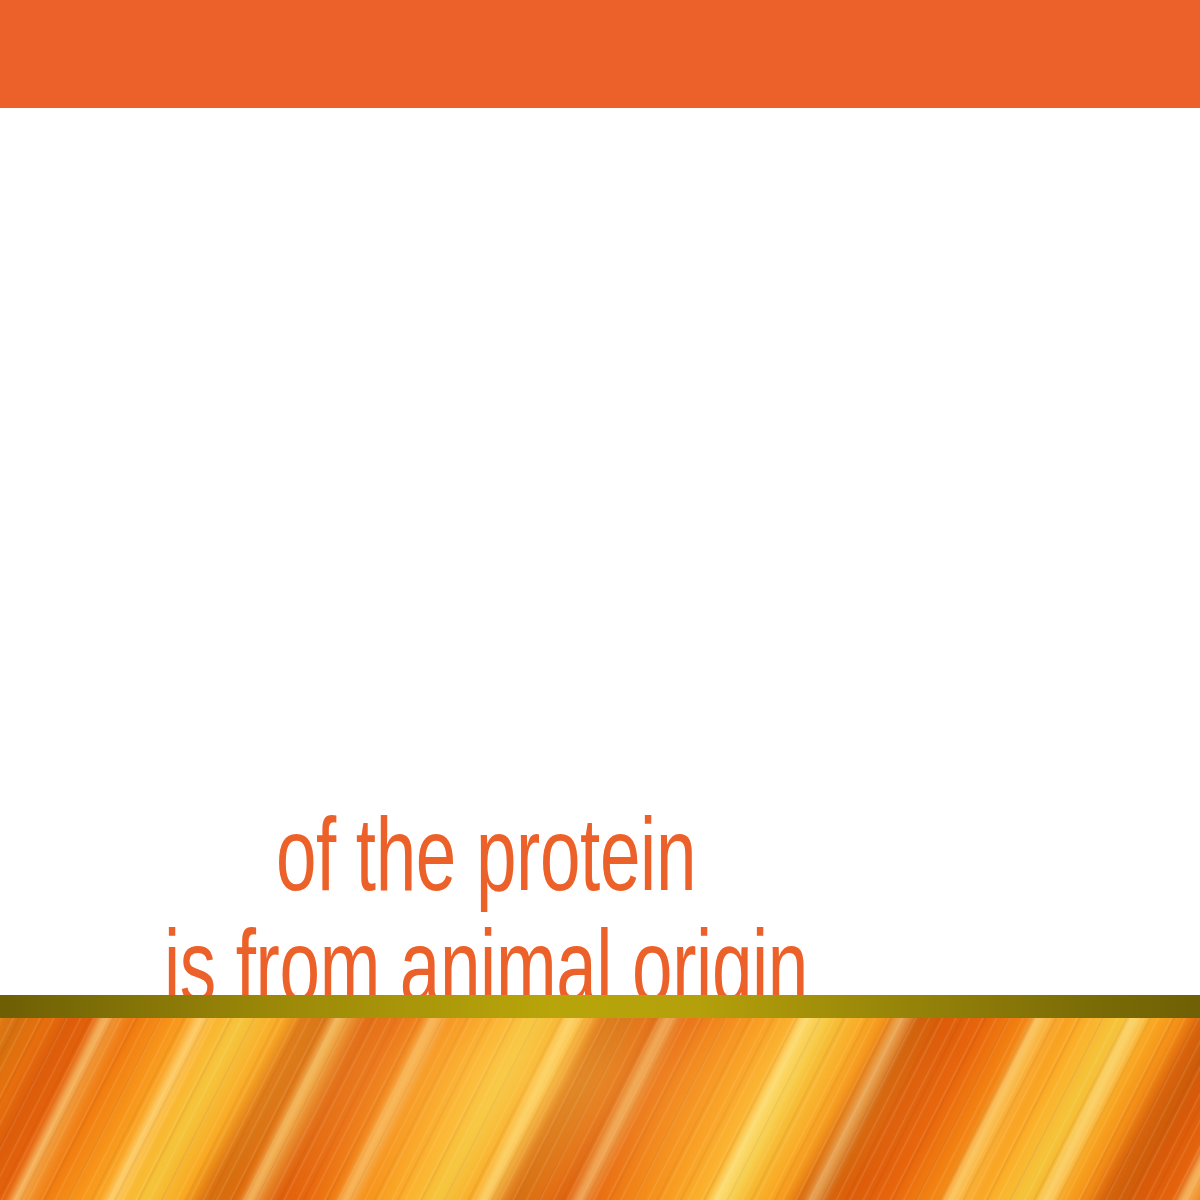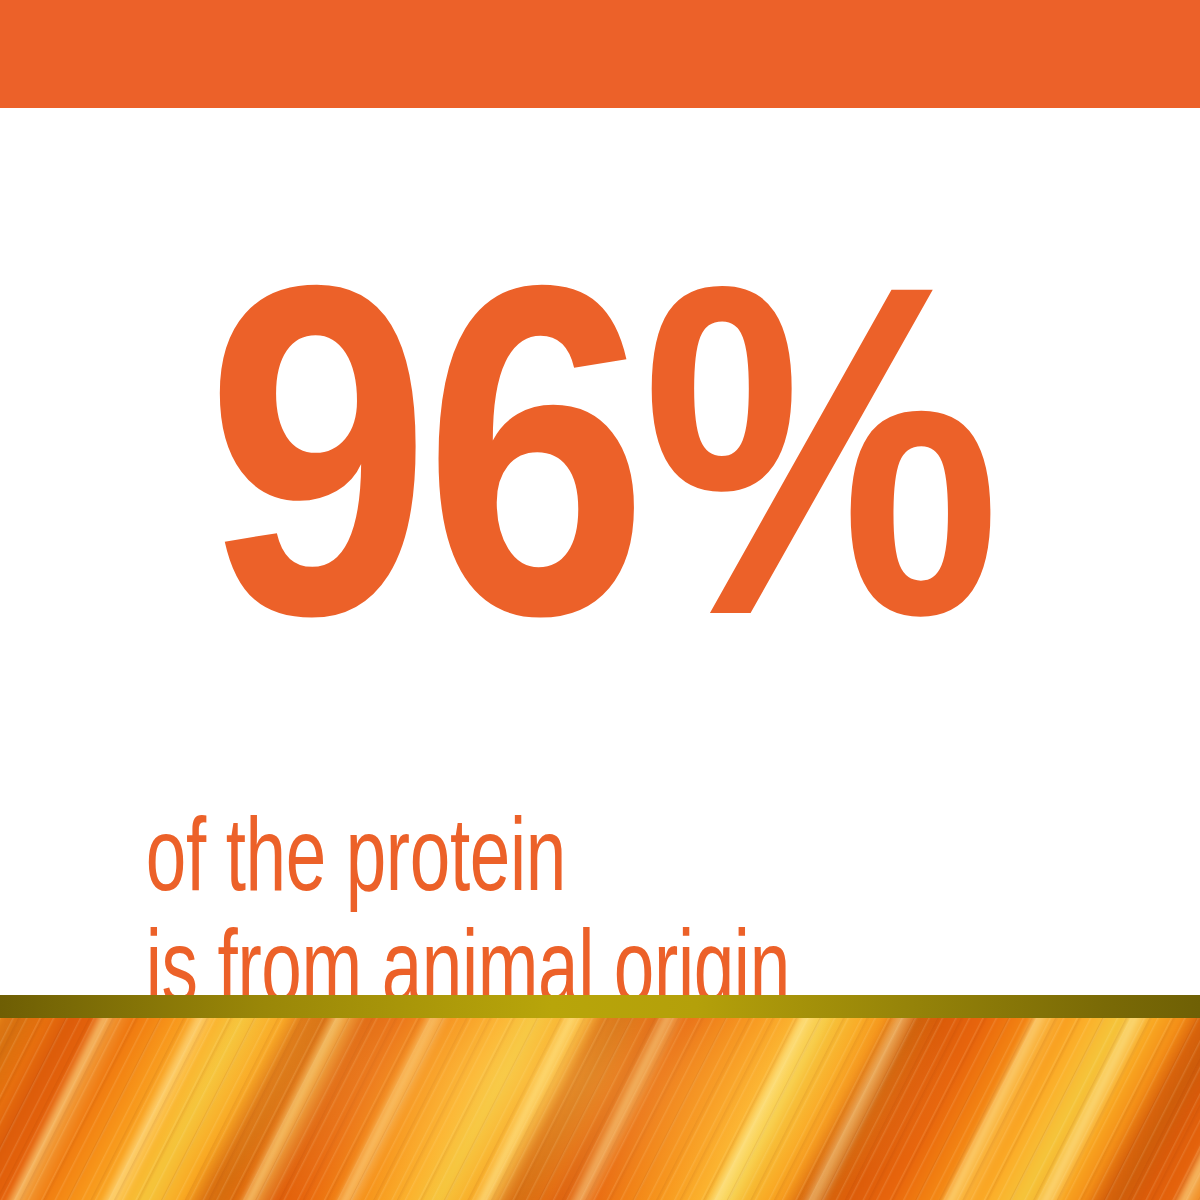--- a/index.html
+++ b/index.html
@@ -59,20 +59,21 @@
     transform-origin: center top;
     white-space: nowrap;
   }
 
   
   .caption {
     position: absolute;
     left: 0;
     top: 690px;
     width: 972px;
+    text-align: center;
   }
   .caption-line {
     display: block;
     font-family: "Liberation Sans Narrow", "Liberation Sans", sans-serif;
     font-weight: 400;
     color: #EC6129;
     white-space: nowrap;
   }
   .caption-line-1 {
     font-size: 104px;
@@ -198,23 +199,20 @@
 </style>
 </head>
 <body>
 
 <div class="infographic">
 
   <div class="top-band"></div>
 
   <div class="content">
 
-    <div class="stat-wrap">
-      <span class="stat-number">96%</span>
-    </div>
 
     <div class="caption">
       <span class="caption-line caption-line-1">of the protein</span>
       <span class="caption-line caption-line-2">is from animal origin</span>
     </div>
 
   </div>
 
   <div class="olive-band"></div>
 

